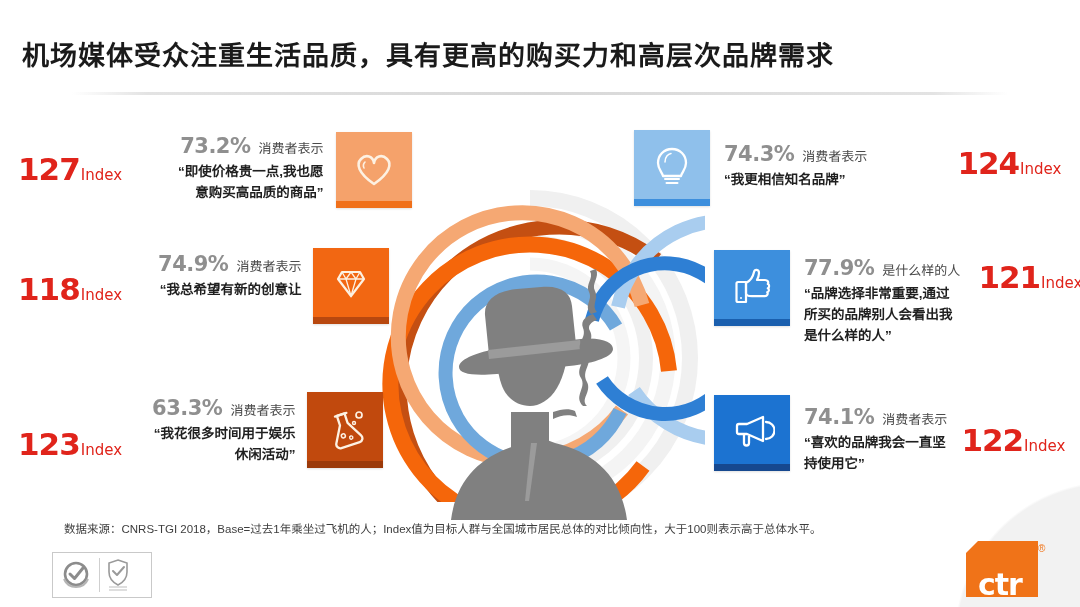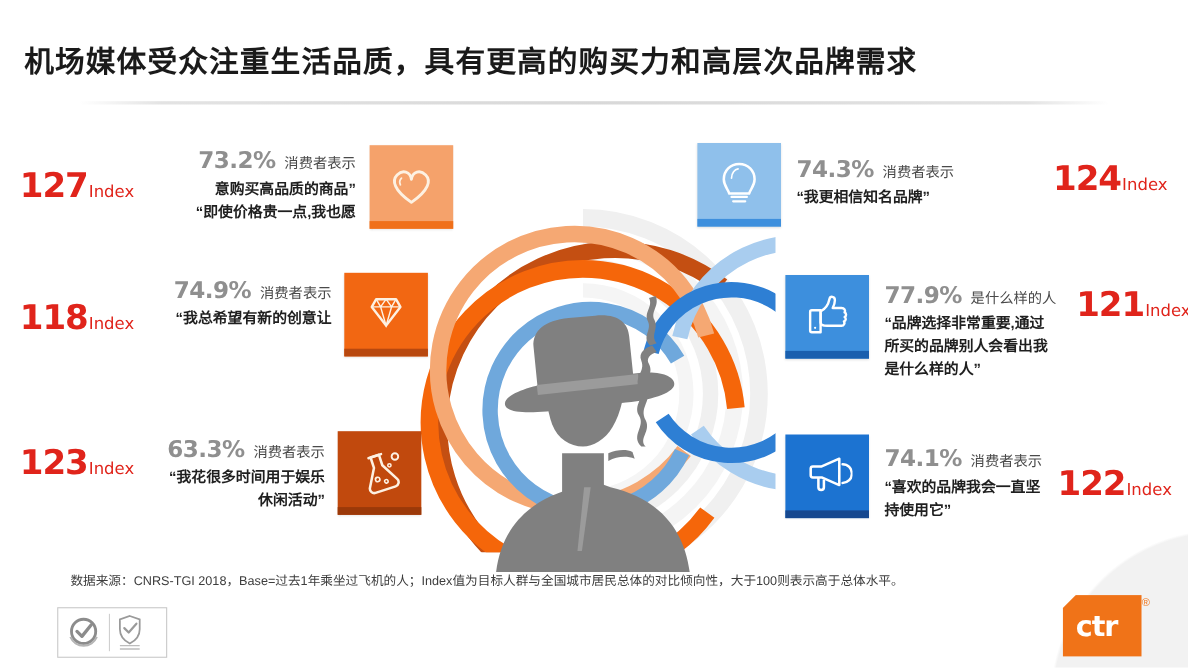--- a/index.html
+++ b/index.html
@@ -76,21 +76,21 @@
         padding:0 5px;box-sizing:border-box;background:#fff;}
   .cert .c-mark{flex:0 0 auto;}
   .cert .c-div{width:1px;height:34px;background:#cfcfcf;}
 
   .brand{position:absolute;right:18px;bottom:8px;width:96px;height:62px;}
   .brand .logo-shape{
     position:absolute;left:0;top:4px;width:72px;height:56px;background:#f07318;
     clip-path:polygon(12px 0,100% 0,100% 100%,0 100%,0 12px);
   }
   .brand .logo-text{
-    position:absolute;left:12px;top:20px;color:#fff;font-size:26px;font-weight:bold;
+    position:absolute;left:12px;top:33px;color:#fff;font-size:30px;font-weight:bold;
     font-family:"DejaVu Sans","Liberation Sans",sans-serif;letter-spacing:-1px;line-height:1;
   }
   .brand .reg{position:absolute;left:72px;top:6px;color:#f07318;font-size:10px;}
   .corner-swoosh{
     position:absolute;right:0;bottom:0;width:150px;height:150px;
     background:radial-gradient(circle at 120% 120%,#f2f2f2 0 60%,rgba(255,255,255,0) 61%);
     pointer-events:none;
   }
 </style>
 </head>
@@ -158,22 +158,22 @@
     <div class="index-box" style="margin-top:18px;margin-right:56px;">
       <span class="index-num">127</span>
       <span class="index-lbl">Index</span>
     </div>
     <div class="text-col">
       <div class="pct-row">
         <span class="pct">73.2%</span>
         <span class="pct-says">消费者表示</span>
       </div>
       <div class="quote">
+        <div>“即使价格贵一点,我也愿</div>
         <div>意购买高品质的商品”</div>
-        <div>“即使价格贵一点,我也愿</div>
       </div>
     </div>
     <div class="tile" style="background:#f5a26b;margin-top:-4px;">
       <svg width="44" height="44" viewBox="0 0 44 44">
         <path d="M22 38 C6 27 4 18 9 13 c5,-5 12,-3 13,4 c1,-7 8,-9 13,-4 c5,5 3,14 -13,25 z" fill="none" stroke="#fdf1e2" stroke-width="2.6" stroke-linejoin="round"></path>
         <path d="M13 16 c-2,2 -2,4 -1,6" fill="none" stroke="#fdf1e2" stroke-width="1.6" stroke-linecap="round"></path>
       </svg>
       <div class="bar" style="background:#f0701a;"></div>
     </div>
   </div>
@@ -195,21 +195,21 @@
     <div class="tile" style="background:#f26712;margin-top:-6px;">
       <svg width="44" height="40" viewBox="0 0 44 40">
         <path d="M9 15 L13 8 H31 L35 15 L22 32 Z" fill="none" stroke="#fdf1e2" stroke-width="2.2" stroke-linejoin="round"></path>
         <path d="M9 15 H35 M13 8 L17 15 L22 32 L27 15 L31 8 M17 15 L22 8 L27 15" fill="none" stroke="#fdf1e2" stroke-width="1.3"></path>
       </svg>
       <div class="bar" style="background:#b8480f;"></div>
     </div>
   </div>
 
   <div class="stat left" style="left:18px;top:398px;">
-    <div class="index-box" style="margin-top:8px;margin-right:30px;">
+    <div class="index-box" style="margin-top:31px;margin-right:30px;">
       <span class="index-num">123</span>
       <span class="index-lbl">Index</span>
     </div>
     <div class="text-col">
       <div class="pct-row">
         <span class="pct">63.3%</span>
         <span class="pct-says">消费者表示</span>
       </div>
       <div class="quote">
         <div>“我花很多时间用于娱乐</div>

